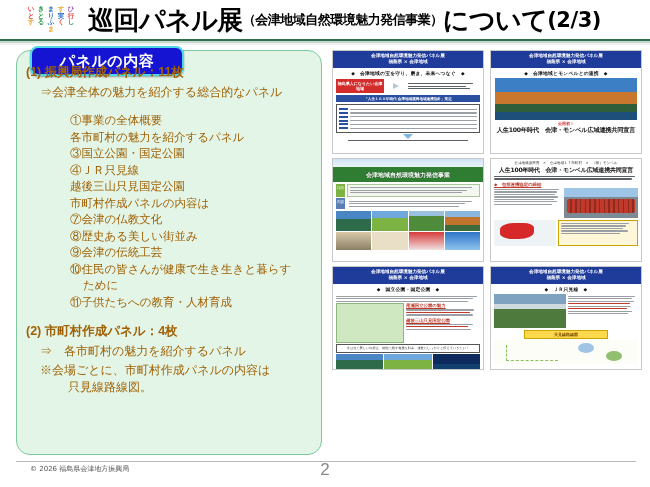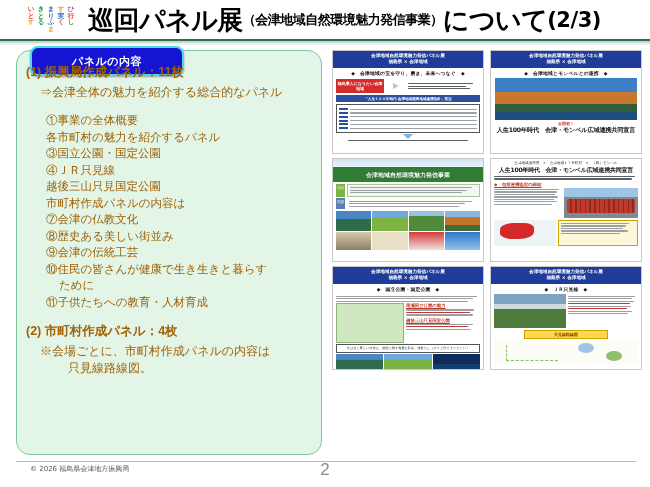--- a/index.html
+++ b/index.html
@@ -60,41 +60,41 @@
     border-radius: 14px;
     box-sizing: border-box;
   }
   #section-badge {
     position: absolute; left: 30px; top: 46px;
     width: 150px; height: 26px;
     background: #1414d2;
     border: 2px solid #4fd8e8;
     border-radius: 8px;
     display: flex; align-items: center; justify-content: center;
-    color: #ffffff; font-size: 11px; font-weight: bold;
+    color: #ffffff; font-size: 15px; font-weight: bold;
     font-family: "DejaVu Sans", sans-serif;
     letter-spacing: 0.5px;
     box-shadow: 0 1px 2px rgba(0,0,0,.35);
   }
 
   #left-body {
     position: absolute; left: 26px; top: 64px;
     width: 292px;
     font-family: Liberation Sans, sans-serif;
     color: #a16207;
   }
   .lv1 {
     font-size: 12.5px; font-weight: bold;
     margin-bottom: 3px; white-space: nowrap;
   }
   .lv2 {
     font-size: 12px; margin-left: 14px;
     margin-bottom: 2px; white-space: nowrap;
   }
-  .numlist { margin-top: 11px; margin-left: 20px; }
+  .numlist { margin-top: 11px; margin-left: 44px; }
   .numitem {
     font-size: 11.5px; line-height: 16.5px;
     white-space: nowrap;
   }
   .numitem .cont { display: block; margin-left: 13px; }
   .gap { height: 13px; }
   .lv2i { font-size: 12px; margin-left: 14px; margin-bottom: 2px; }
   .lv2i .ind { display: block; margin-left: 28px; }
 
   
@@ -280,20 +280,21 @@
     <div class="numitem">⑨会津の伝統工芸</div>
     <div class="numitem">
       <span>⑩住民の皆さんが健康で生き生きと暮らす</span>
       <span class="cont">ために</span>
     </div>
     <div class="numitem">⑪子供たちへの教育・人材育成</div>
   </div>
 
   <div class="gap"></div>
   <div class="lv1">(2) 市町村作成パネル：4枚</div>
+  <div class="lv2">⇒　各市町村の魅力を紹介するパネル</div>
   <div class="lv2i">
     <span>※会場ごとに、市町村作成パネルの内容は</span>
     <span class="ind">只見線路線図。</span>
   </div>
 </div>
 
 <div id="poster-grid">
 
   <div class="poster">
     <div class="p-head">

